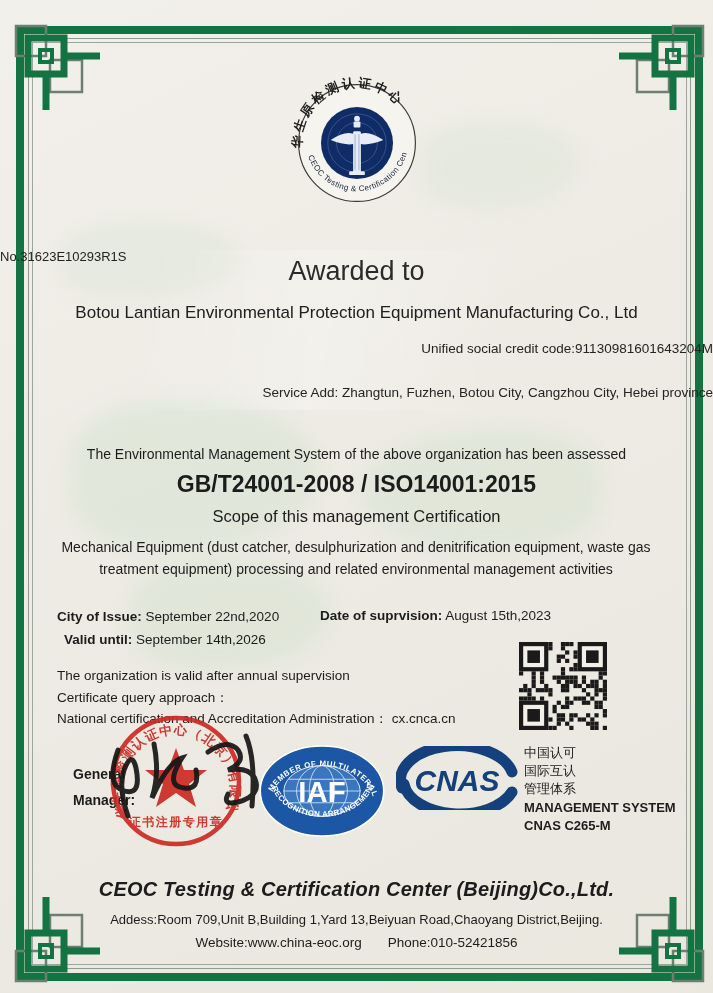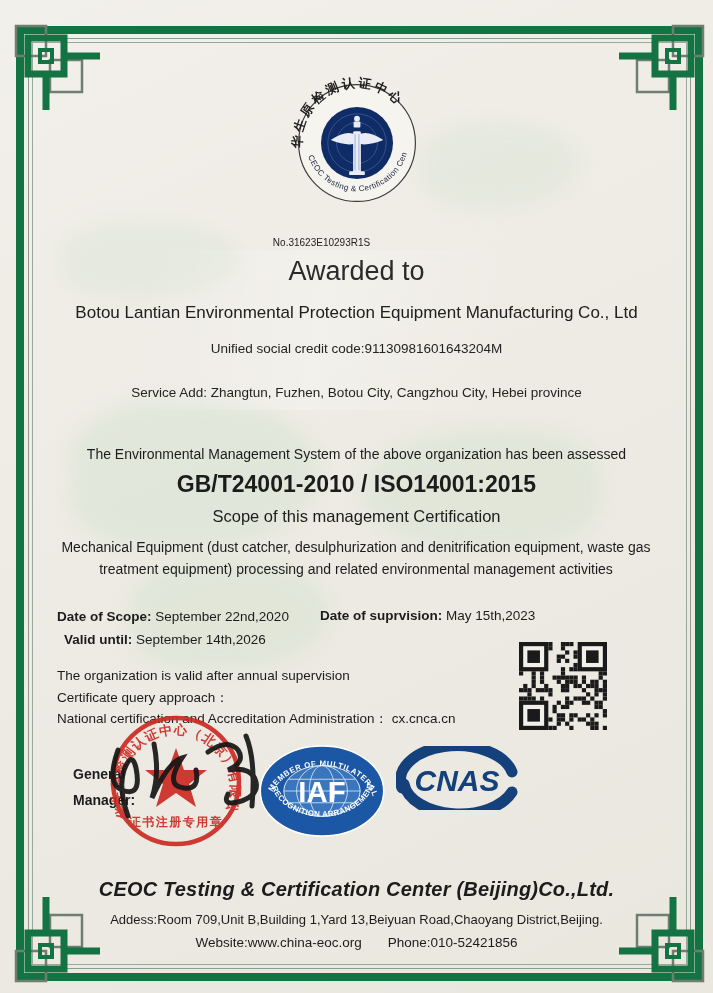--- a/index.html
+++ b/index.html
@@ -21,24 +21,24 @@
   .frame-line2{position:absolute;inset:3px;border:1px solid #9aa79c;}
   .knot{position:absolute;width:94px;height:94px;z-index:3;}
   .knot.tl{left:6px;top:16px;}
   .knot.tr{right:0;top:16px;transform:scaleX(-1);}
   .knot.bl{left:6px;bottom:2px;transform:scaleY(-1);}
   .knot.br{right:0;bottom:2px;transform:scale(-1,-1);}
   
   .abs{position:absolute;}
   .center{left:0;width:713px;text-align:center;}
   .title{top:196px;font-size:22.5px;font-weight:bold;letter-spacing:-.2px;color:#151515;}
-  .certno{top:237px;left:0;right:70px;text-align:center;font-size:10px;color:#222;}
+  .certno{top:249px;left:0;right:70px;text-align:left;font-size:13px;color:#222;}
   .awarded{top:256px;font-size:27px;color:#2b2b2b;}
   .company{top:303px;font-size:17px;color:#202020;}
-  .detail{font-size:13.5px;color:#242424;}
+  .detail{font-size:13.5px;color:#242424;text-align:right;}
   .d1{top:341px;} .d2{top:363px;} .d3{top:385px;}
   .assessed{top:446px;font-size:14px;}
   .standard{top:471px;font-size:23px;font-weight:bold;}
   .scopelabel{top:507px;font-size:16.5px;}
   .scopetext{top:536px;left:56px;width:600px;text-align:center;font-size:14px;line-height:1.6;}
   .dline{font-size:13.5px;}
   .dlabel{font-weight:bold;}
   .issue{left:57px;top:609px;} .superv{left:320px;top:608px;} .valid{left:64px;top:632px;}
   .v1{left:57px;top:668px;font-size:13.5px;}
   .v2{left:57px;top:689px;font-size:13.5px;}
@@ -134,31 +134,31 @@
   </svg>
 
   <div class="abs certno">No.31623E10293R1S</div>
   <div class="abs center awarded">Awarded to</div>
   <div class="abs center company">Botou Lantian Environmental Protection Equipment Manufacturing Co., Ltd</div>
 
   <div class="abs center detail d1">Unified social credit code:91130981601643204M</div>
   <div class="abs center detail d3">Service Add: Zhangtun, Fuzhen, Botou City, Cangzhou City, Hebei province</div>
 
   <div class="abs center assessed">The Environmental Management System of the above organization has been assessed</div>
-  <div class="abs center standard">GB/T24001-2010 / ISO14001:2015</div>
+  <div class="abs center standard">GB/T24001-2008 / ISO14001:2015</div>
   <div class="abs center scopelabel">Scope of this management Certification</div>
   <div class="abs scopetext">Mechanical Equipment (dust catcher, desulphurization and denitrification equipment, waste gas treatment equipment) processing and related environmental management activities</div>
 
   <div class="abs dline issue">
-    <span class="dlabel">Date of Scope:</span>
+    <span class="dlabel">City of Issue:</span>
     <span>September 22nd,2020</span>
   </div>
   <div class="abs dline superv">
     <span class="dlabel">Date of suprvision:</span>
-    <span>May 15th,2023</span>
+    <span>August 15th,2023</span>
   </div>
   <div class="abs dline valid">
     <span class="dlabel">Valid until:</span>
     <span>September 14th,2026</span>
   </div>
 
   <div class="abs v1">The organization is valid after annual supervision</div>
   <div class="abs v2">Certificate query approach：</div>
   <div class="abs v3">National certification and Accreditation Administration： cx.cnca.cn</div>
 
@@ -344,20 +344,27 @@
       <textPath href="#iafBottom" startOffset="2%">RECOGNITION ARRANGEMENT</textPath>
     </text>
   </svg>
 
   <svg class="abs cnaslogo" viewBox="0 0 122 64">
     <path d="M6,42 A 56,34 0 0 1 116,26" fill="none" stroke="#14407c" stroke-width="11" stroke-linecap="round"></path>
     <path d="M8,38 A 56,34 0 0 0 116,46" fill="none" stroke="#14407c" stroke-width="11" stroke-linecap="round"></path>
     <text x="61" y="45" text-anchor="middle" font-size="30" font-weight="bold" font-style="italic" fill="#14407c">CNAS</text>
   </svg>
 
+  <div class="abs cnas-text">
+    <div>中国认可</div>
+    <div>国际互认</div>
+    <div>管理体系</div>
+    <div class="b">MANAGEMENT SYSTEM</div>
+    <div class="b">CNAS C265-M</div>
+  </div>
 
   <div class="abs center f-company">CEOC Testing &amp; Certification Center (Beijing)Co.,Ltd.</div>
   <div class="abs center f-address">Addess:Room 709,Unit B,Building 1,Yard 13,Beiyuan Road,Chaoyang District,Beijing.</div>
   <div class="abs f-web">
     <span>Website:www.china-eoc.org</span>
     <span>Phone:010-52421856</span>
   </div>
 
 </div>
 

